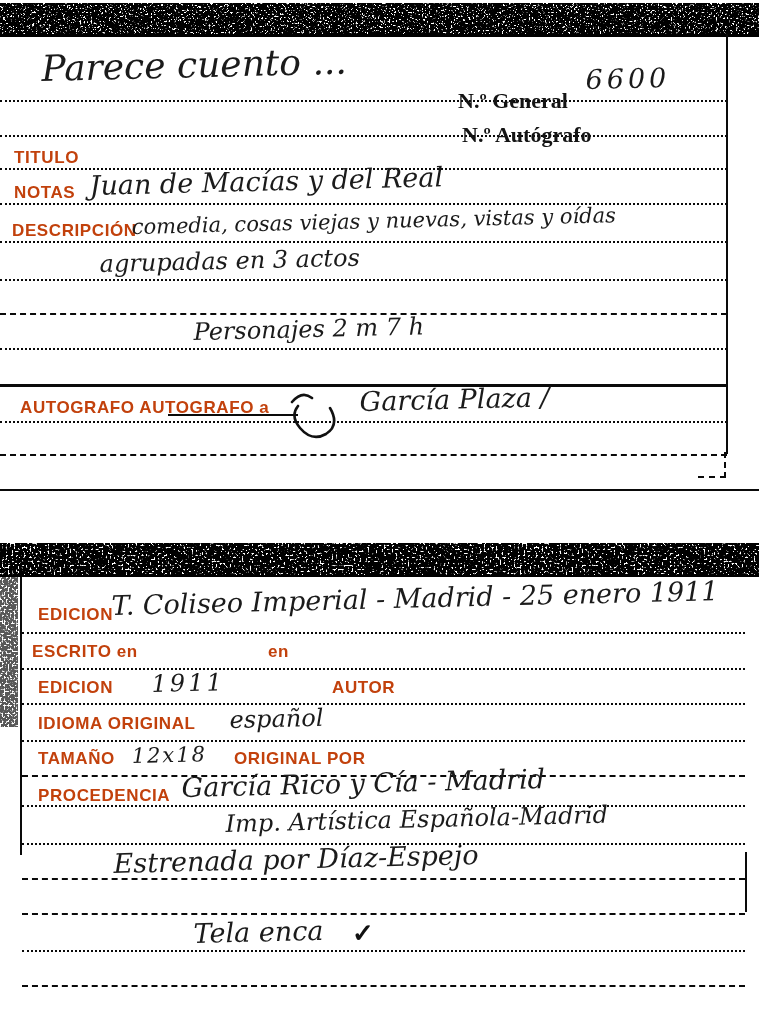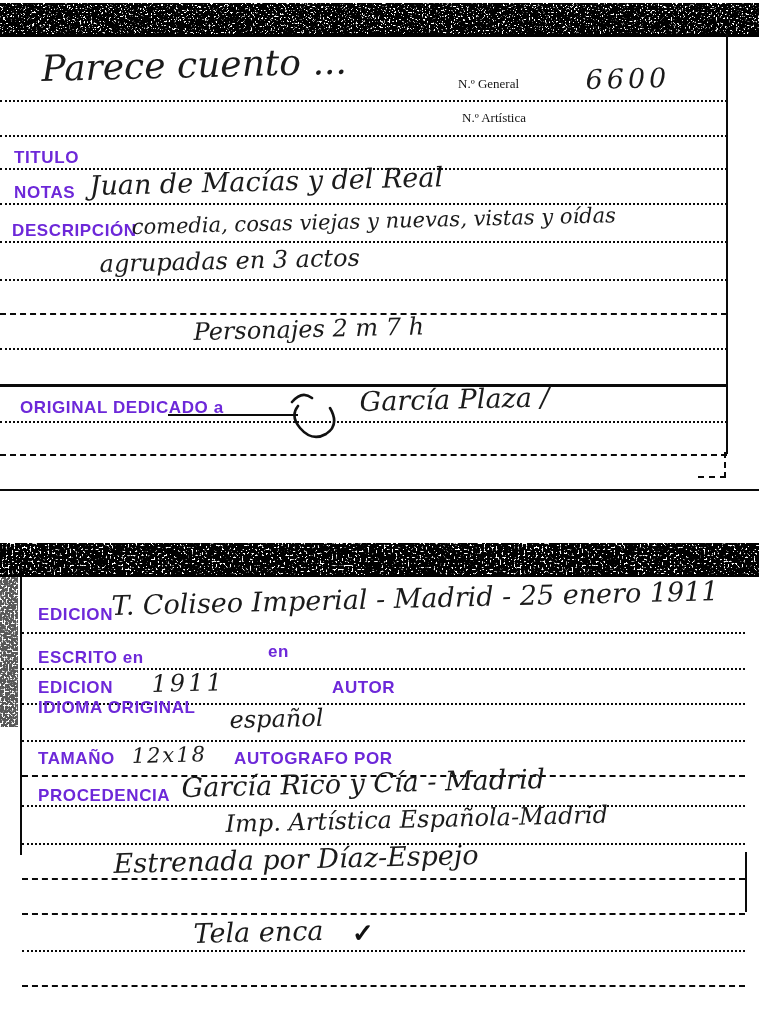--- a/index.html
+++ b/index.html
@@ -1,22 +1,22 @@
 <!DOCTYPE html>
 <html><head>
 <meta charset="utf-8">
 <style>
   html,body{margin:0;padding:0;background:#ffffff;}
   .page{position:relative;width:759px;height:1028px;background:#ffffff;overflow:hidden;
         font-family:"Liberation Sans",sans-serif;}
   .abs{position:absolute;}
-  .lbl{font-family:"Liberation Sans",sans-serif;font-weight:700;color:#6d28d9;
+  .lbl{font-family:"Liberation Sans",sans-serif;font-weight:700;color:#c2410c;
        letter-spacing:.6px;font-size:17px;white-space:nowrap;}
-  .lbl-mixed{font-family:"Liberation Serif",serif;font-weight:400;color:#141414;
-       font-size:13px;white-space:nowrap;}
+  .lbl-mixed{font-family:"Liberation Serif",serif;font-weight:700;color:#141414;
+       font-size:22px;white-space:nowrap;margin-top:12px;}
   .hand{font-family:"DejaVu Serif",serif;font-style:italic;color:#1b1b1b;
         white-space:nowrap;transform:rotate(-1.4deg);transform-origin:left bottom;}
   .hand-sm{font-size:21px;}
   .hand-md{font-size:24px;}
   .hand-lg{font-size:27px;}
   .hand-xl{font-size:36px;}
   .rule-dot{border-top:2px dotted #0a0a0a;height:0;}
   .rule-dash{border-top:2px dashed #0a0a0a;height:0;}
   .rule-solid{border-top:2px solid #0a0a0a;height:0;}
   .vline{background:#0a0a0a;width:2px;}
@@ -52,34 +52,34 @@
   <div class="abs rule-solid" style="left:0;top:489px;width:759px;"></div>
 
   <div class="abs vline" style="left:726px;top:34px;height:420px;"></div>
   <div class="abs corner" style="left:698px;top:452px;width:26px;height:24px;"></div>
 
   <div class="abs hand hand-xl" style="left:42px;top:48px;">Parece cuento ...</div>
 
   <div class="abs lbl-mixed" style="left:458px;top:76px;">N.º General</div>
   <div class="abs hand hand-lg" style="left:586px;top:64px;letter-spacing:4px;">6600</div>
 
-  <div class="abs lbl-mixed" style="left:462px;top:110px;">N.º Artística</div>
+  <div class="abs lbl-mixed" style="left:462px;top:110px;">N.º Autógrafo</div>
 
   <div class="abs lbl" style="left:14px;top:148px;">TITULO</div>
 
   <div class="abs lbl" style="left:14px;top:183px;">NOTAS</div>
   <div class="abs hand hand-lg" style="left:90px;top:170px;">Juan de Macías y del Real</div>
 
   <div class="abs lbl" style="left:12px;top:221px;">DESCRIPCIÓN</div>
   <div class="abs hand hand-sm" style="left:132px;top:215px;">comedia, cosas viejas y nuevas, vistas y oídas</div>
   <div class="abs hand hand-md" style="left:100px;top:250px;">agrupadas en 3 actos</div>
 
   <div class="abs hand hand-md" style="left:194px;top:318px;">Personajes 2 m 7 h</div>
 
-  <div class="abs lbl" style="left:20px;top:398px;">ORIGINAL DEDICADO a</div>
+  <div class="abs lbl" style="left:20px;top:398px;">AUTOGRAFO AUTOGRAFO a</div>
   <svg class="abs" style="left:288px;top:384px;" width="74" height="56" viewBox="0 0 74 56">
     <path d="M4 18 q10 -12 20 -4 M10 22 q-8 10 2 22 q12 14 26 6 q14 -9 4 -26" fill="none" stroke="#111" stroke-width="2.6" stroke-linecap="round"></path>
   </svg>
   <div class="abs hand hand-lg" style="left:360px;top:386px;">García Plaza /</div>
 
   <svg class="abs band" style="left:0;top:543px;border-bottom:2px solid #000;" width="759" height="32">
     <filter id="nz2">
         <feTurbulence type="fractalNoise" baseFrequency="0.5" numOctaves="3" seed="13"></feTurbulence>
       <feColorMatrix type="matrix" values="0 0 0 0 0  0 0 0 0 0  0 0 0 0 0  6 6 6 0 -7"></feColorMatrix>
       </filter>
@@ -104,33 +104,33 @@
   <div class="abs rule-dash" style="left:22px;top:913px;width:723px;"></div>
   <div class="abs rule-dot" style="left:22px;top:950px;width:723px;"></div>
   <div class="abs rule-dash" style="left:22px;top:985px;width:723px;"></div>
 
   <div class="abs vline" style="left:20px;top:577px;height:278px;"></div>
   <div class="abs vline" style="left:745px;top:852px;height:60px;"></div>
 
   <div class="abs lbl" style="left:38px;top:605px;">EDICION</div>
   <div class="abs hand hand-lg" style="left:112px;top:590px;">T. Coliseo Imperial - Madrid - 25 enero 1911</div>
 
-  <div class="abs lbl" style="left:38px;top:642px;margin-top:6px;">ESCRITO en</div>
+  <div class="abs lbl" style="left:32px;top:642px;">ESCRITO en</div>
   <div class="abs lbl" style="left:268px;top:642px;">en</div>
 
   <div class="abs lbl" style="left:38px;top:678px;">EDICION</div>
   <div class="abs hand hand-md" style="left:152px;top:670px;letter-spacing:3px;">1911</div>
   <div class="abs lbl" style="left:332px;top:678px;">AUTOR</div>
 
-  <div class="abs lbl" style="left:38px;top:698px;">IDIOMA ORIGINAL</div>
+  <div class="abs lbl" style="left:38px;top:714px;">IDIOMA ORIGINAL</div>
   <div class="abs hand hand-md" style="left:230px;top:706px;">español</div>
 
   <div class="abs lbl" style="left:38px;top:749px;text-align:center;">TAMAÑO</div>
   <div class="abs hand hand-sm" style="left:132px;top:744px;letter-spacing:2px;">12x18</div>
-  <div class="abs lbl" style="left:234px;top:749px;">AUTOGRAFO POR</div>
+  <div class="abs lbl" style="left:234px;top:749px;">ORIGINAL POR</div>
 
   <div class="abs lbl" style="left:38px;top:786px;">PROCEDENCIA</div>
   <div class="abs hand hand-lg" style="left:182px;top:772px;">García Rico y Cía - Madrid</div>
 
   <div class="abs hand hand-md" style="left:226px;top:810px;">Imp. Artística Española-Madrid</div>
   <div class="abs hand hand-lg" style="left:114px;top:848px;">Estrenada por Díaz-Espejo</div>
 
   <div class="abs hand hand-lg" style="left:194px;top:918px;">Tela enca</div>
   <div class="abs check" style="left:352px;top:918px;">✓</div>
 

